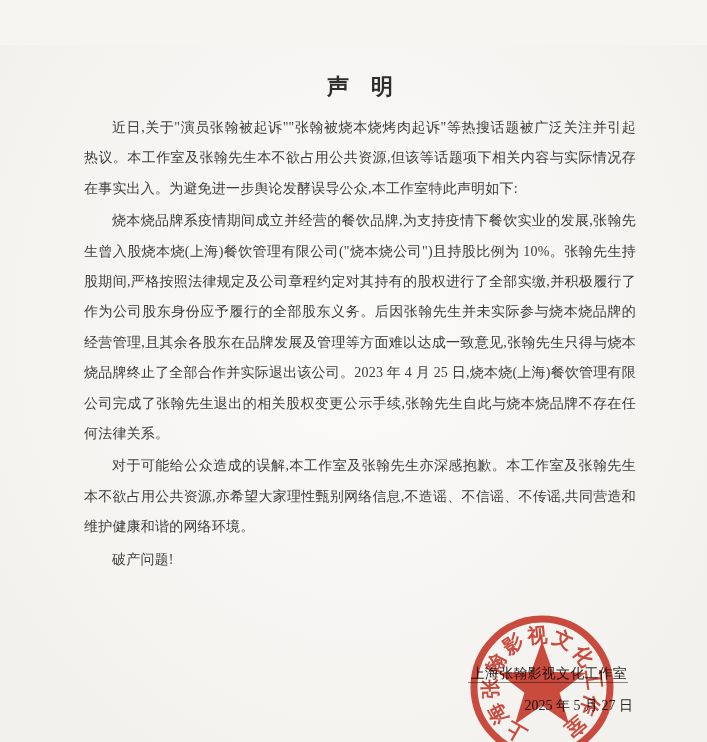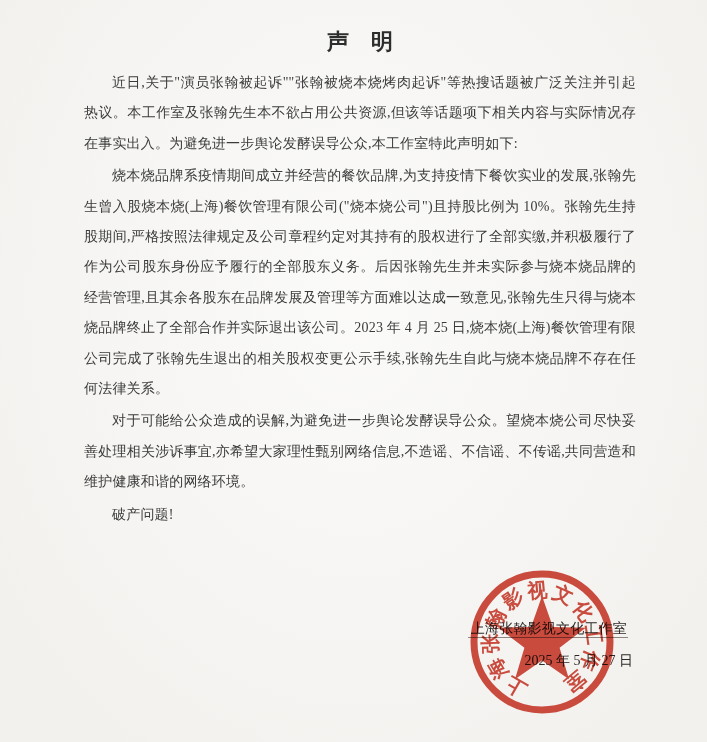--- a/index.html
+++ b/index.html
@@ -13,20 +13,21 @@
     overflow: hidden;
     background: var(--paper, #f6f5f2);
     font-family: "Liberation Serif", "DejaVu Serif", serif;
   }
   .page {
     position: absolute;
     inset: 0;
     background:
       radial-gradient(ellipse at 50% 40%, rgba(255,255,255,0.55), rgba(0,0,0,0.015) 85%),
       var(--paper, #f6f5f2);
+    margin-top: 45px;
   }
   .doc {
     position: absolute;
     left: 84px;
     top: 28px;
     width: 552px;
   }
   .title {
     margin: 0 0 12px 0;
     text-align: center;
@@ -101,21 +102,21 @@
 </style>
 </head>
 <body>
 
 <div class="page">
 
   <div class="doc">
     <h1 class="title">声　明</h1>
     <p class="para">近日,关于"演员张翰被起诉""张翰被烧本烧烤肉起诉"等热搜话题被广泛关注并引起热议。本工作室及张翰先生本不欲占用公共资源,但该等话题项下相关内容与实际情况存在事实出入。为避免进一步舆论发酵误导公众,本工作室特此声明如下:</p>
     <p class="para">烧本烧品牌系疫情期间成立并经营的餐饮品牌,为支持疫情下餐饮实业的发展,张翰先生曾入股烧本烧(上海)餐饮管理有限公司("烧本烧公司")且持股比例为 10%。张翰先生持股期间,严格按照法律规定及公司章程约定对其持有的股权进行了全部实缴,并积极履行了作为公司股东身份应予履行的全部股东义务。后因张翰先生并未实际参与烧本烧品牌的经营管理,且其余各股东在品牌发展及管理等方面难以达成一致意见,张翰先生只得与烧本烧品牌终止了全部合作并实际退出该公司。2023 年 4 月 25 日,烧本烧(上海)餐饮管理有限公司完成了张翰先生退出的相关股权变更公示手续,张翰先生自此与烧本烧品牌不存在任何法律关系。</p>
-    <p class="para">对于可能给公众造成的误解,为避免进一步舆论发酵误导公众。望烧本烧公司尽快妥善处理相关涉诉事宜,亦希望大家理性甄别网络信息,不造谣、不信谣、不传谣,共同营造和维护健康和谐的网络环境。</p>
+    <p class="para">对于可能给公众造成的误解,本工作室及张翰先生亦深感抱歉。本工作室及张翰先生本不欲占用公共资源,亦希望大家理性甄别网络信息,不造谣、不信谣、不传谣,共同营造和维护健康和谐的网络环境。</p>
     <p class="para">破产问题!</p>
   </div>
 
   <svg class="seal" viewBox="-80 -80 160 160" xmlns="http://www.w3.org/2000/svg">
     <circle class="seal-ring" cx="0" cy="0" r="68"></circle>
     <polygon class="seal-star" points="0,-46 10.9,-15 43.8,-14.2 17.6,5.7 27,37.2 0,18.5 -27,37.2 -17.6,5.7 -43.8,-14.2 -10.9,-15"></polygon>
     <g>
       <text class="seal-char" transform="rotate(-150) translate(0,-52)">上</text>
       <text class="seal-char" transform="rotate(-121) translate(0,-52)">海</text>
       <text class="seal-char" transform="rotate(-92) translate(0,-52)">张</text>

